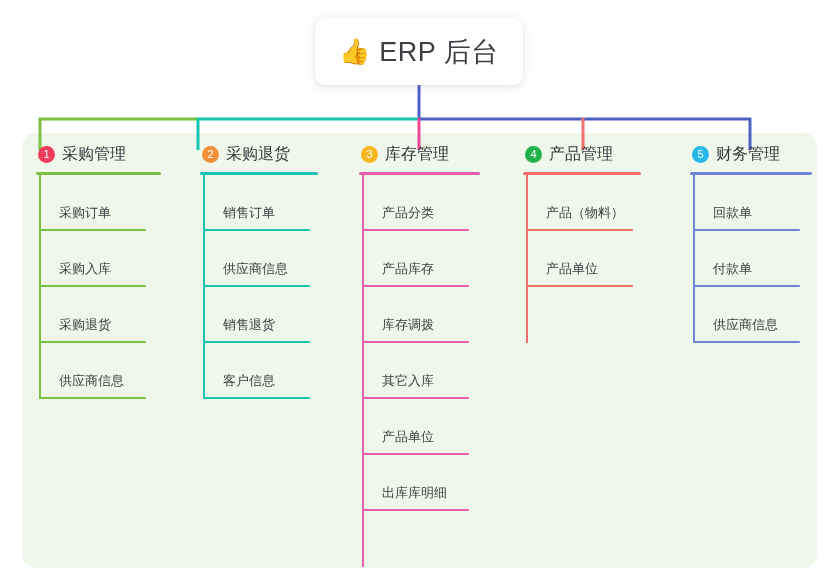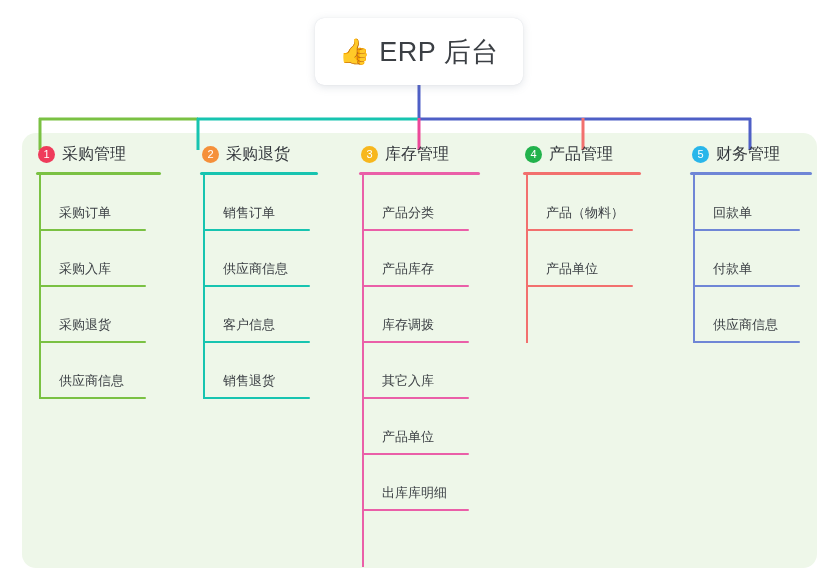--- a/index.html
+++ b/index.html
@@ -218,25 +218,25 @@
         <div class="items">
           <div class="item">
             <span class="item-label">销售订单</span>
             <span class="item-rule" style="background: rgb(23, 196, 176);"></span>
           </div>
           <div class="item">
             <span class="item-label">供应商信息</span>
             <span class="item-rule" style="background: rgb(23, 196, 176);"></span>
           </div>
           <div class="item">
+            <span class="item-label">销售退货</span>
+            <span class="item-rule" style="background: rgb(23, 196, 176);"></span>
+          </div>
+          <div class="item">
             <span class="item-label">客户信息</span>
-            <span class="item-rule" style="background: rgb(23, 196, 176);"></span>
-          </div>
-          <div class="item">
-            <span class="item-label">销售退货</span>
             <span class="item-rule" style="background: rgb(23, 196, 176);"></span>
           </div>
         </div>
         <span class="spine" style="background: rgb(23, 196, 176); height: 224px;"></span>
       </div>
       <div class="column col-2">
         <div class="col-head">
           <span class="badge" style="background: rgb(247, 183, 29);">3</span>
           <span class="col-title">库存管理</span>
           <span class="head-rule" style="width: 121px; background: rgb(234, 95, 168);"></span>

